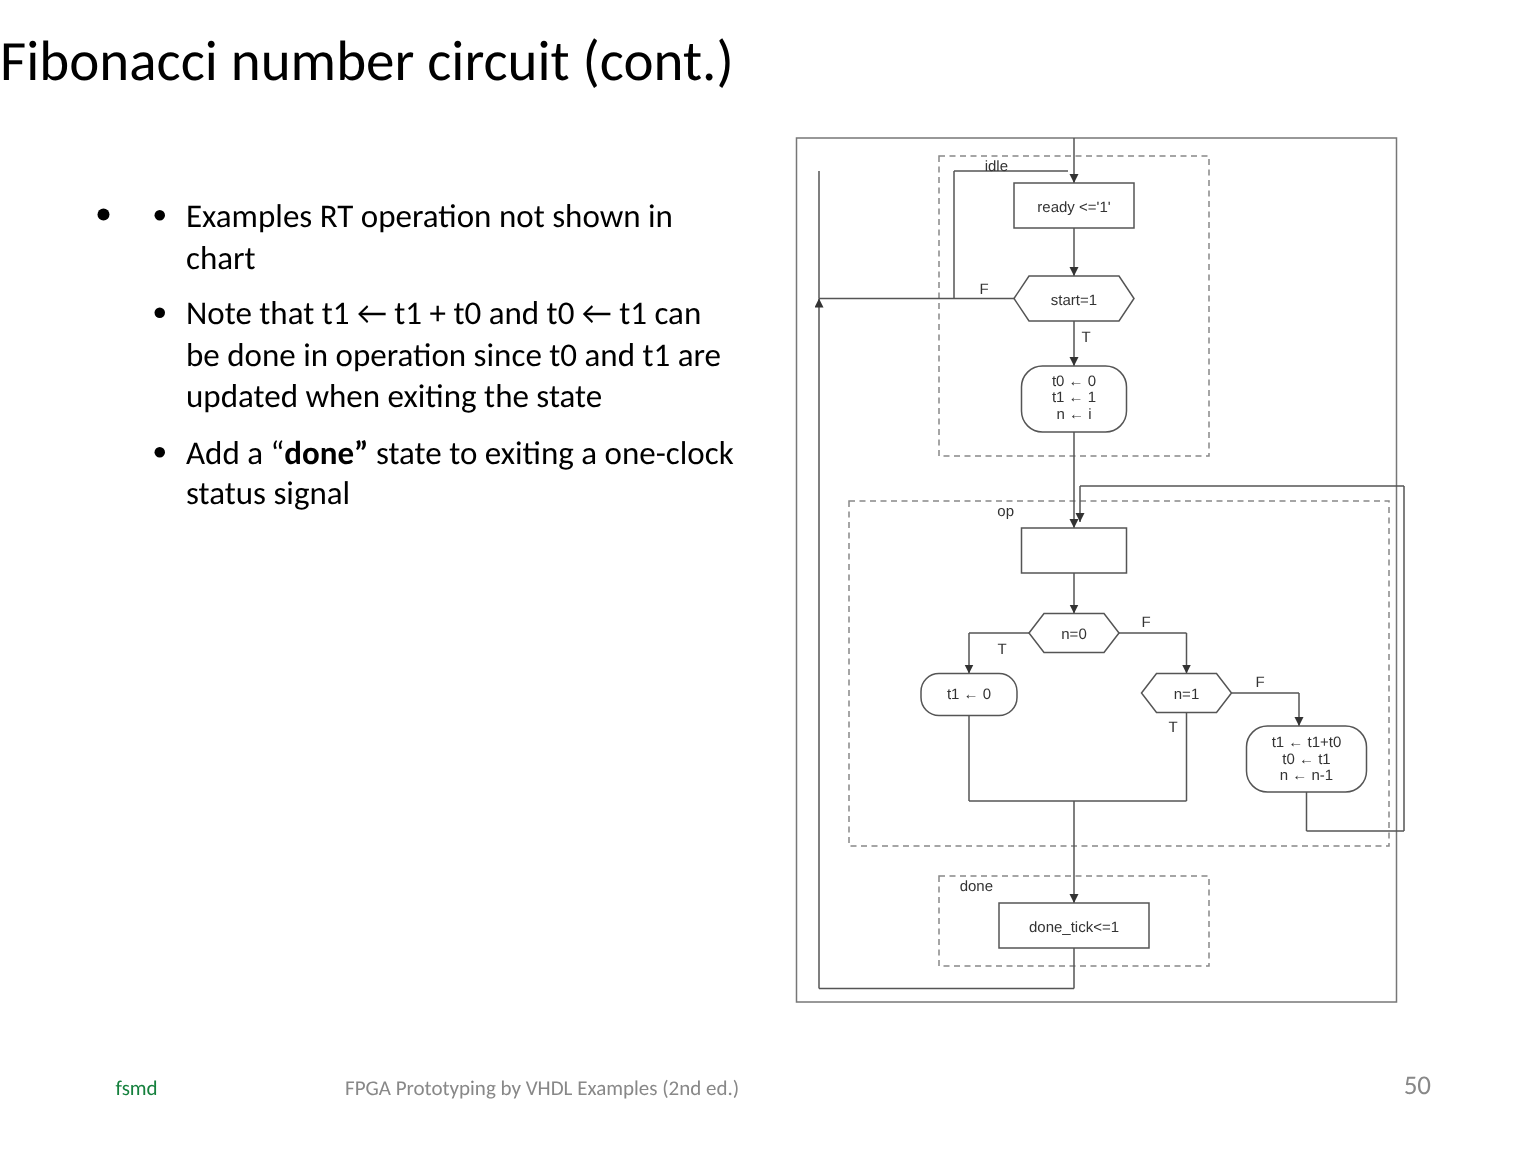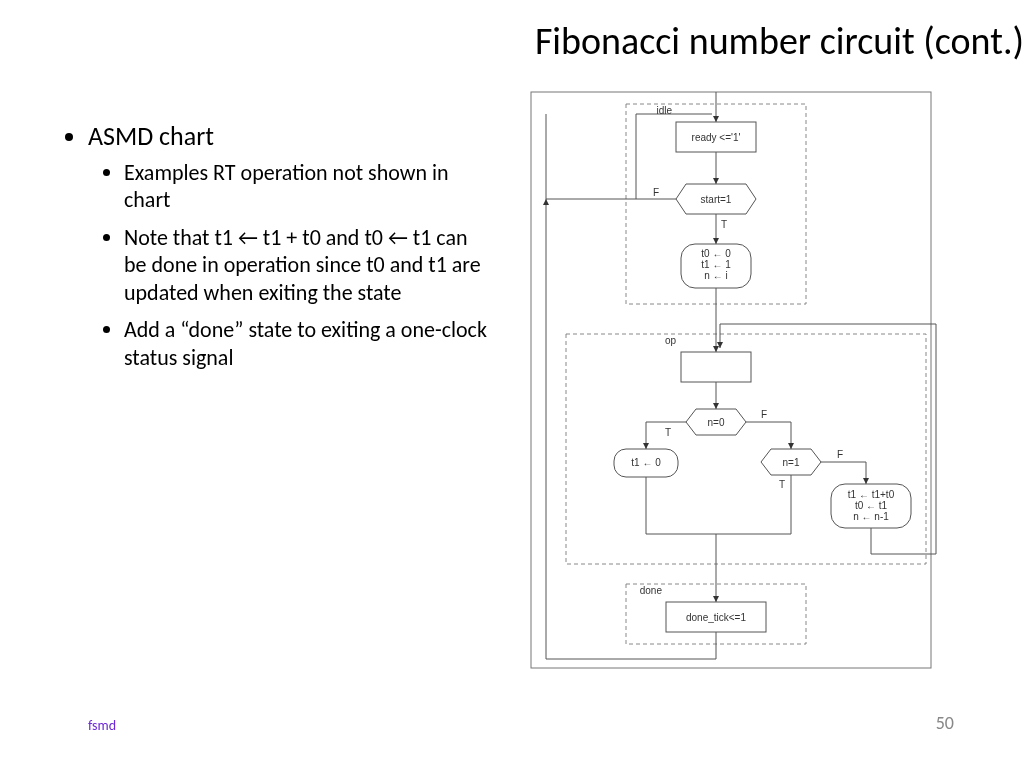--- a/index.html
+++ b/index.html
@@ -1,41 +1,40 @@
 <!DOCTYPE html>
 <html><head>
 <meta charset="utf-8">
 <style>
   html,body{margin:0;padding:0;width:1024px;height:768px;background:#fff;font-family:Calibri,Arial,sans-serif;color:#000;overflow:hidden}
   .slide{position:relative;width:1024px;height:768px}
-  .title{position:absolute;top:18px;left:0;width:1024px;text-align:right;font-size:38px;font-weight:400}
+  .title{position:absolute;top:18px;left:0;width:1024px;text-align:left;font-size:38px;font-weight:400}
   .body{position:absolute;top:120px;left:60px;width:430px;font-size:26px;line-height:1.25}
   ul.lvl1{margin:0;padding-left:28px;list-style:disc}
   ul.lvl2{margin:6px 0 0 0;padding-left:36px;list-style:disc;font-size:22px}
   ul.lvl1>li{margin-bottom:8px}
   ul.lvl2>li{margin-bottom:10px}
   .ital{}
-  .bold{font-weight:400}
-  .footer-left{position:absolute;bottom:34px;left:88px;font-size:14px;color:#6d28d9}
+  .bold{font-weight:700}
+  .footer-left{position:absolute;bottom:34px;left:77px;font-size:14px;color:#15803d}
   .footer-mid{position:absolute;bottom:34px;left:230px;font-size:14px;color:#888}
   .footer-right{position:absolute;bottom:34px;right:70px;font-size:18px;color:#888}
   
   .diagram{position:absolute;top:84px;left:506px;width:440px;height:590px;font-family:Arial,sans-serif;font-size:11px;color:#333}
   .diagram svg{position:absolute;top:0;left:0}
 </style>
 </head>
 <body>
 <div class="slide">
 
 <div class="title">Fibonacci number circuit (cont.)</div>
 
 <div class="body">
   <ul class="lvl1">
     <li>
-      <span>ASMD chart</span>
       <ul class="lvl2">
         <li>Examples RT operation not shown in chart</li>
         <li>
           <span>Note that </span><span class="ital">t1 ← t1 + t0</span><span> and </span><span class="ital">t0 ← t1</span><span> can be done in operation since t0 and t1 are updated when exiting the state</span>
         </li>
         <li>
           <span>Add a “</span><span class="bold">done”</span><span> state to exiting a one-clock status signal</span>
         </li>
       </ul>
     </li>
@@ -137,15 +136,16 @@
     <text x="365" y="414">t1 ← t1+t0</text>
     <text x="365" y="425">t0 ← t1</text>
     <text x="365" y="436">n ← n-1</text>
     <text x="156" y="510" text-anchor="end">done</text>
     <text x="210" y="537">done_tick&lt;=1</text>
   </g>
 </svg>
 </div>
 
 <div class="footer-left">fsmd</div>
+<div class="footer-mid">FPGA Prototyping by VHDL Examples (2nd ed.)</div>
 <div class="footer-right">50</div>
 
 </div>
 
 </body></html>

